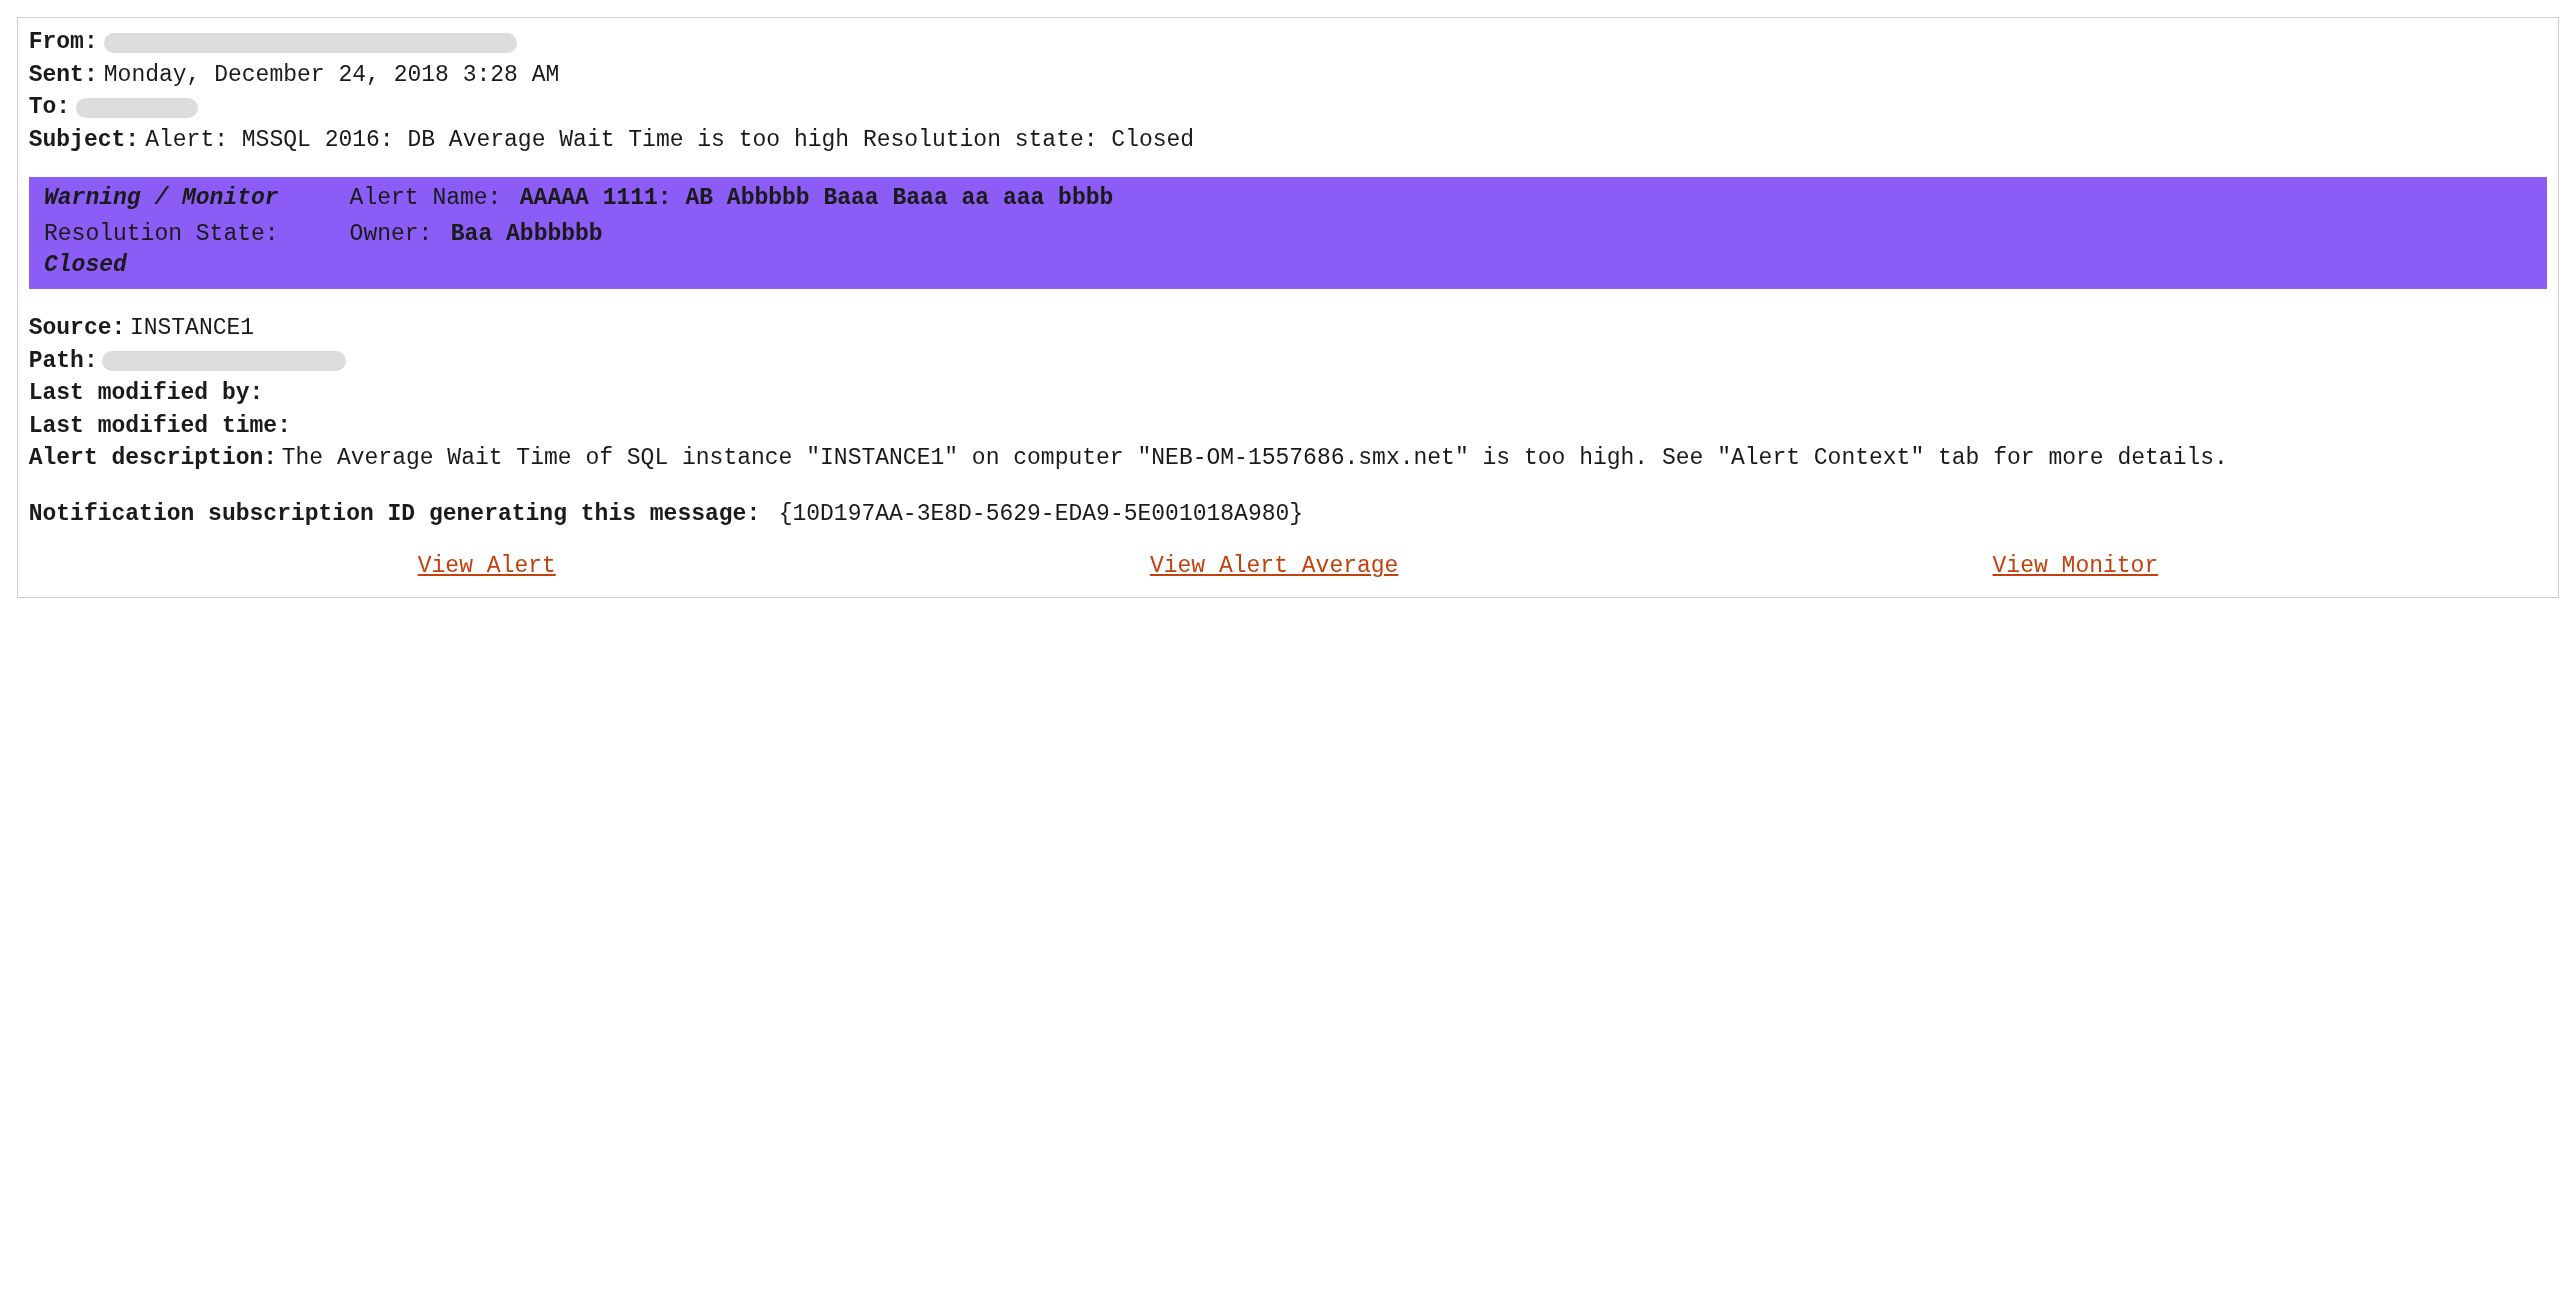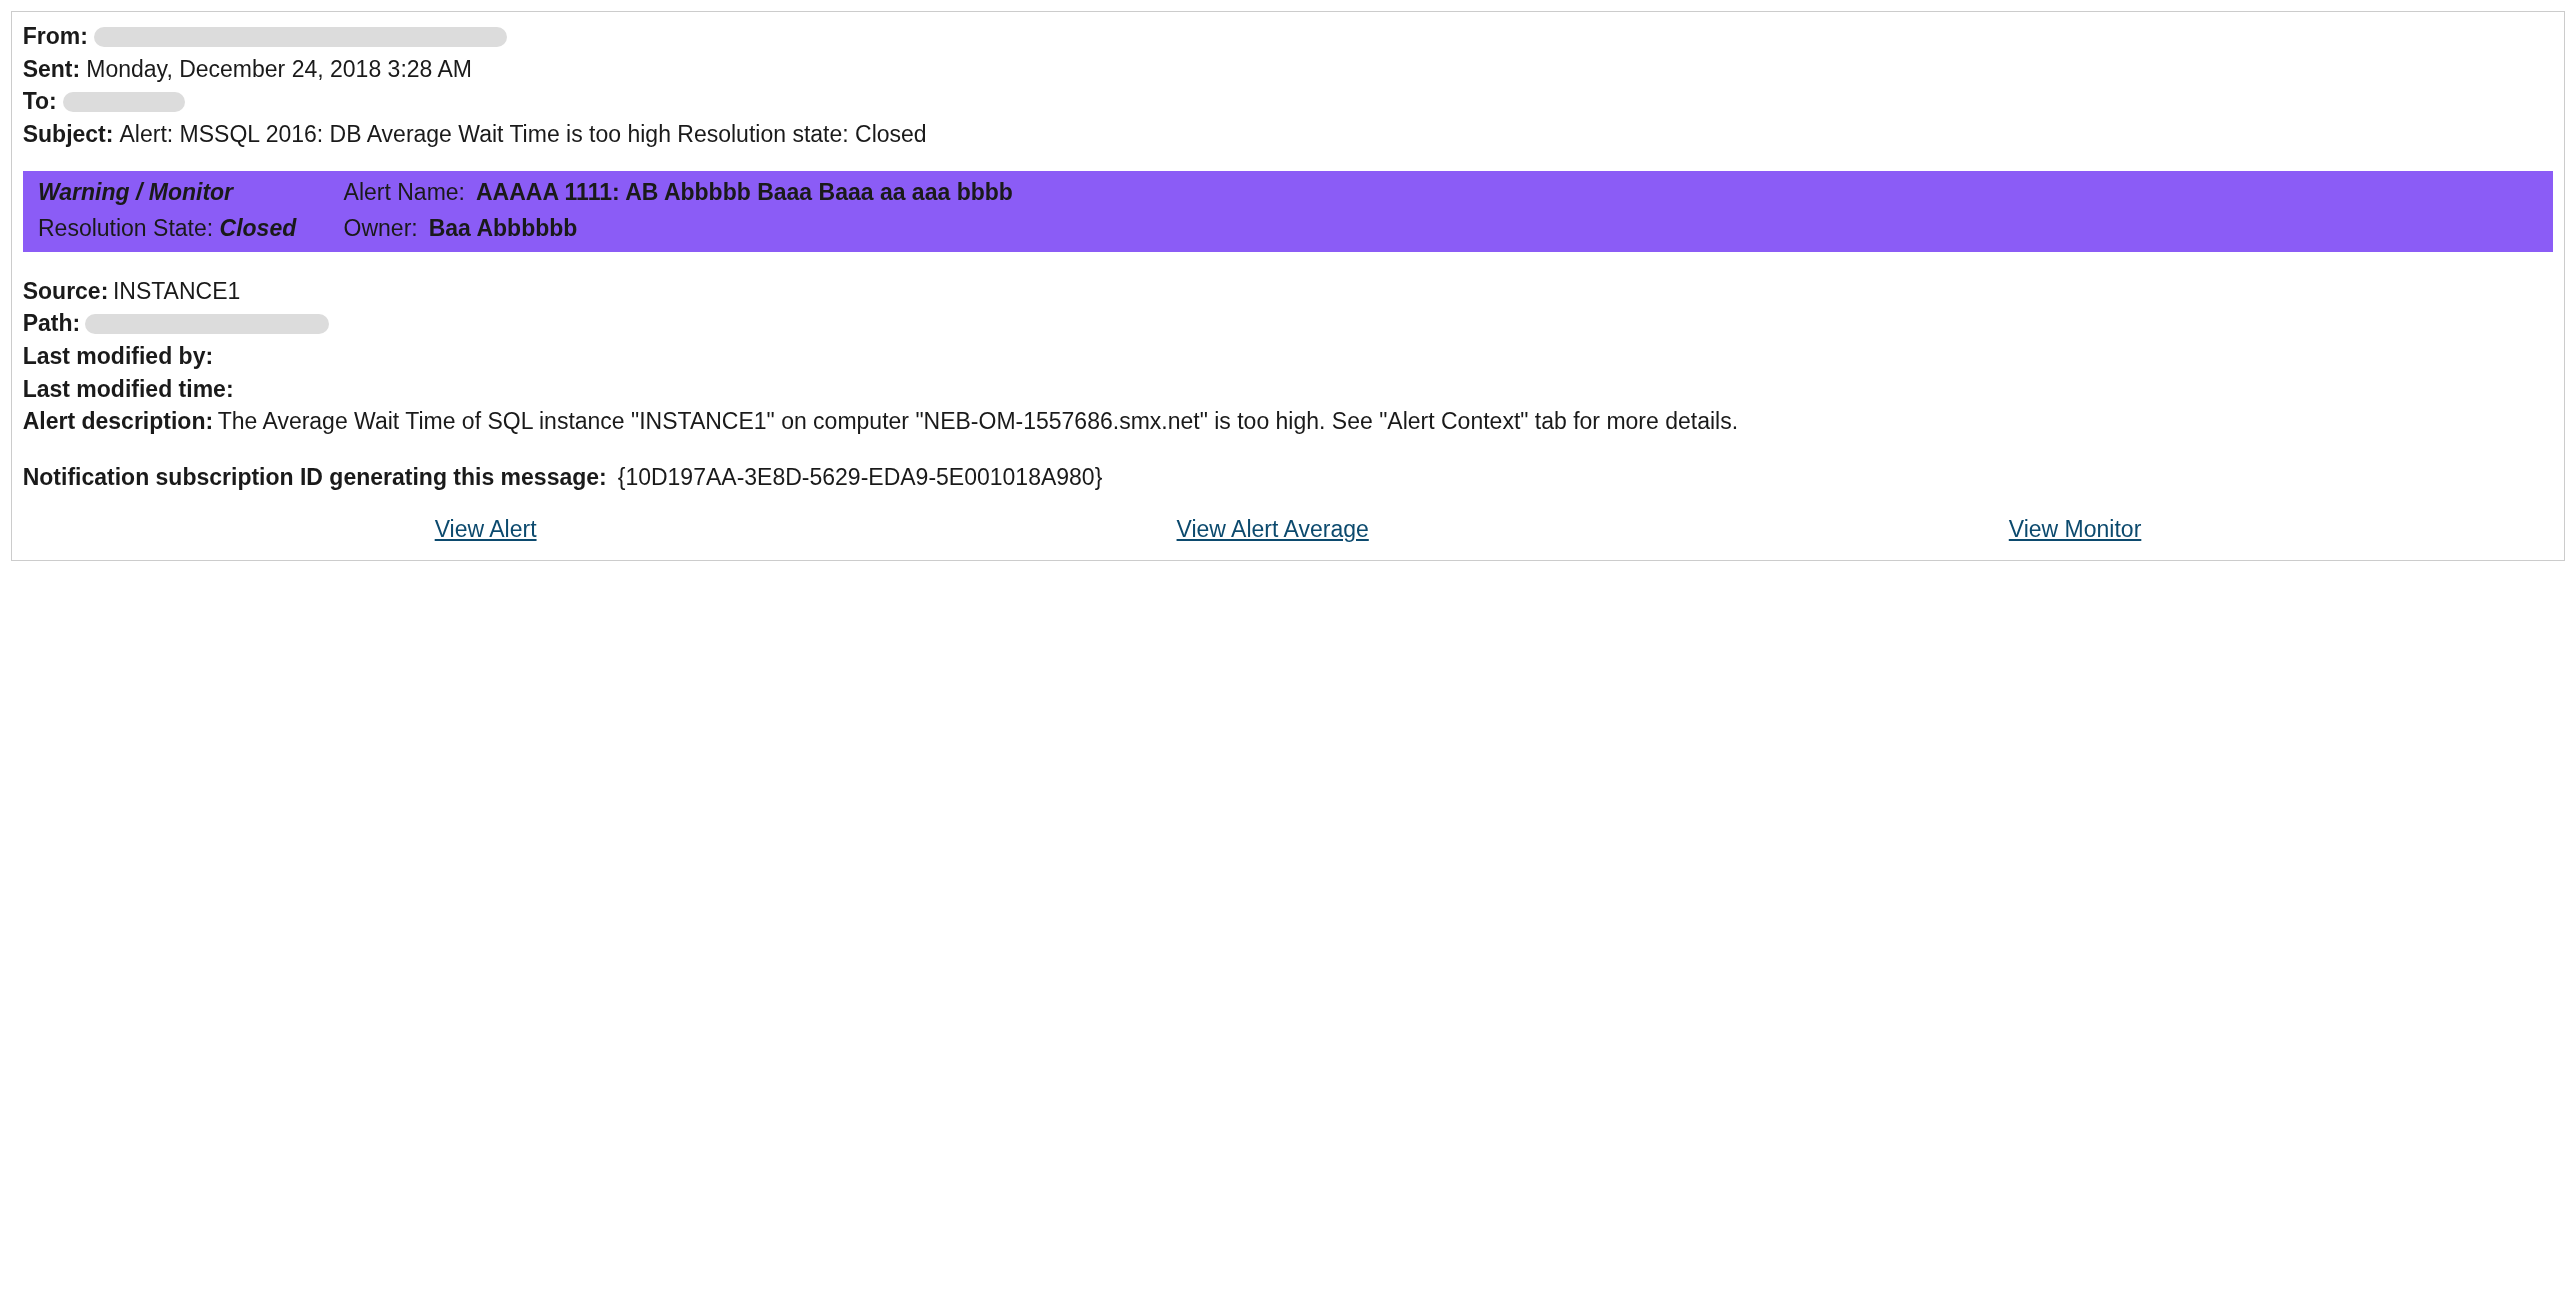--- a/index.html
+++ b/index.html
@@ -2,23 +2,23 @@
 <html style="font-size:12.2px"><head>
 <meta charset="utf-8">
 <style>
   html, body {
     margin: 0;
     padding: 0;
     background: #ffffff;
   }
   .email-frame {
     border: 1.5px solid #cccccc;
-    margin: 11px;
+    margin: 17px;
     padding: 7.6px 10.7px 15.3px 10.7px;
-    font-family: Liberation Sans, sans-serif;
+    font-family: Liberation Mono, monospace;
     font-size: 23px;
     color: #1a1a1a;
     line-height: 1.35;
     box-sizing: border-box;
   }
   .hdr-line {
     margin: 1.5px 0;
     display: flex;
     align-items: center;
     flex-wrap: wrap;
@@ -94,21 +94,21 @@
 
   .spacer { height: 21.4px; }
 
   .links-row {
     margin-top: 21.4px;
     display: flex;
     justify-content: space-around;
     padding: 0 92px;
   }
   .link {
-    color: #0c4a6e;
+    color: #c2410c;
     text-decoration: underline;
     font-size: 23px;
     cursor: pointer;
   }
 </style>
 </head>
 <body>
 
 <div class="email-frame">
 

